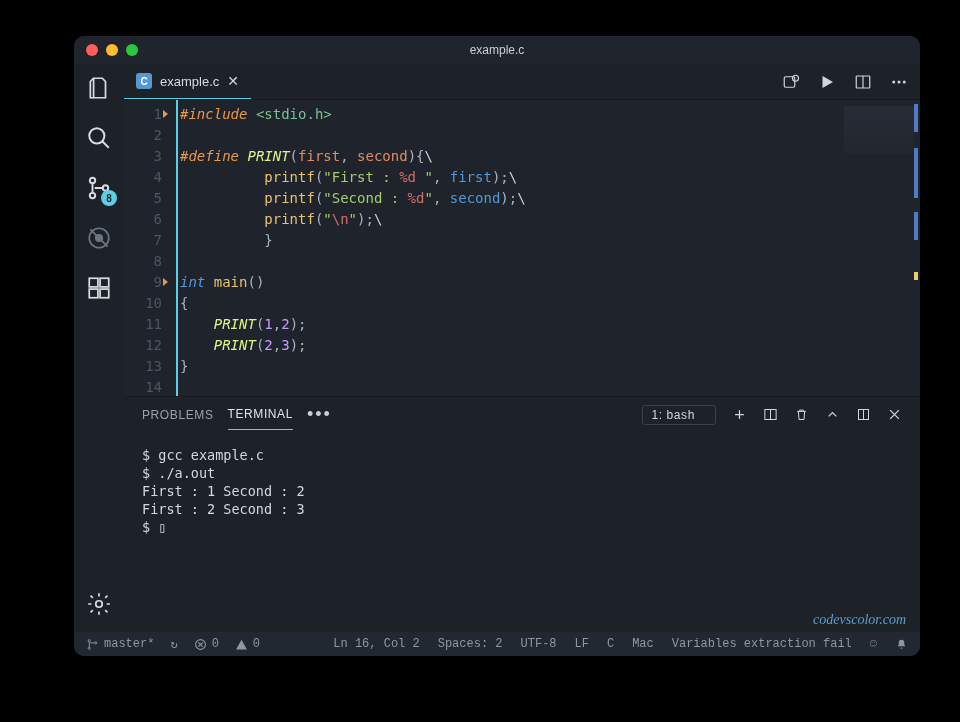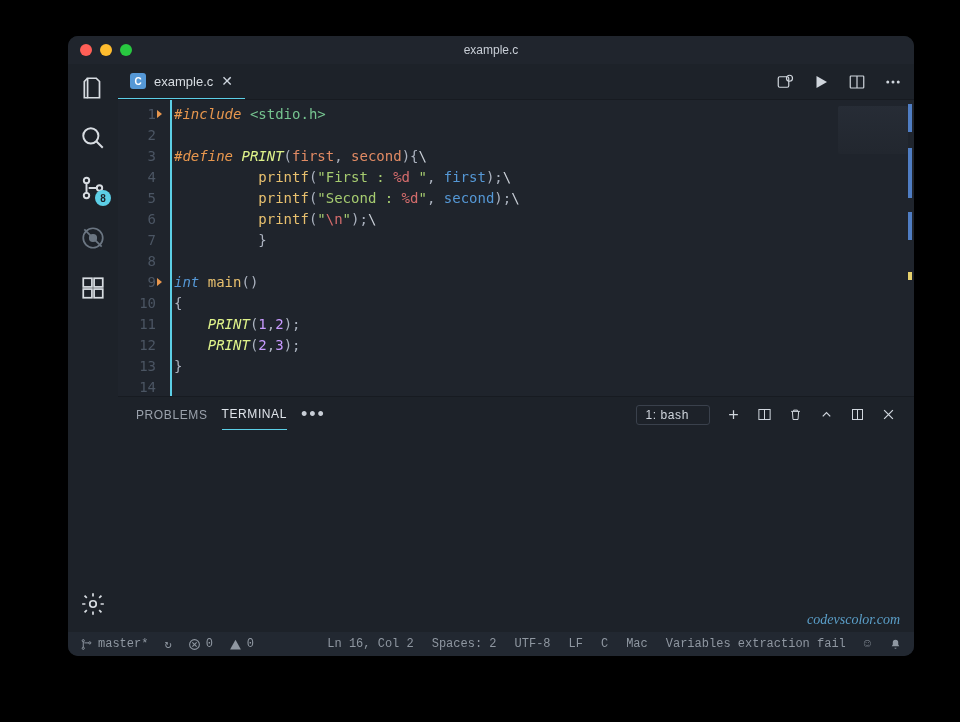--- a/index.html
+++ b/index.html
@@ -6,21 +6,21 @@
   body {
     background: #000;
     font-family: -apple-system, 'Segoe UI', sans-serif;
     width: 960px;
     height: 722px;
     overflow: hidden;
     position: relative;
   }
   .window {
     position: absolute;
-    left: 68px;
+    left: 74px;
     top: 36px;
     width: 846px;
     height: 620px;
     background: #1d2229;
     border-radius: 10px;
     overflow: hidden;
     display: flex;
     flex-direction: column;
     box-shadow: 0 10px 40px rgba(0,0,0,.6);
   }
@@ -327,20 +327,25 @@
           <svg viewBox="0 0 24 24" stroke="currentColor" stroke-width="1.6" fill="none">
               <rect x="4" y="4" width="16" height="16"></rect>
               <path d="M12 4v16"></path>
             </svg>
           <svg viewBox="0 0 24 24" stroke="currentColor" stroke-width="2" fill="none">
               <path d="M5 5l14 14M19 5L5 19"></path>
             </svg>
         </div>
       </div>
 
+      <div class="terminal" id="terminal">$ gcc example.c
+$ ./a.out
+First : 1 Second : 2
+First : 2 Second : 3
+$ ▯</div>
 
       <div class="watermark">codevscolor.com</div>
     </div>
   </div>
 
   <div class="statusbar">
     <div class="sbitem">
       <svg viewBox="0 0 24 24" fill="none" stroke="currentColor" stroke-width="1.8">
           <circle cx="6" cy="5" r="2"></circle>
           <circle cx="6" cy="19" r="2"></circle>

